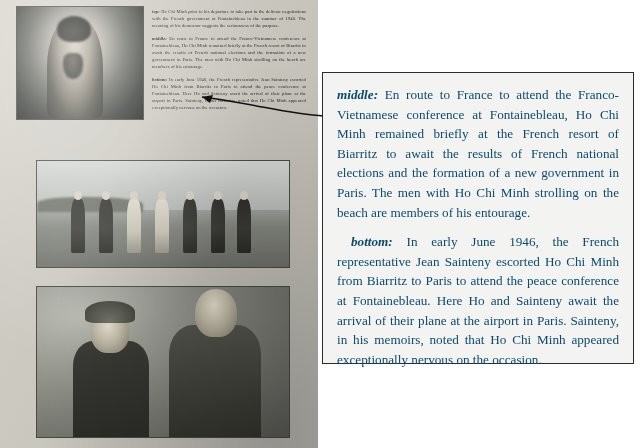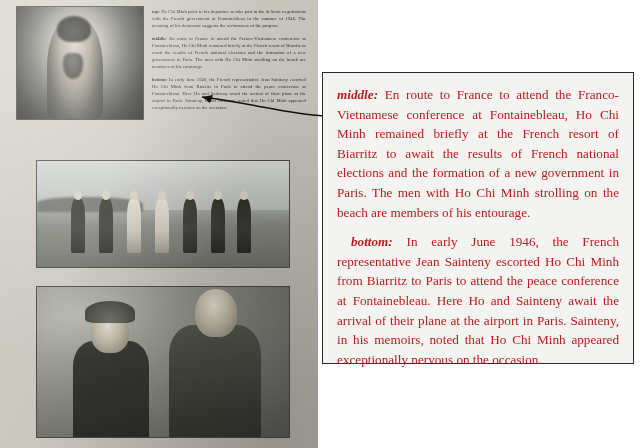--- a/index.html
+++ b/index.html
@@ -195,21 +195,21 @@
     top: 72px;
     width: 312px;
     height: 292px;
     background: #f3f3f1;
     border: 1px solid #2b2b2b;
     box-sizing: border-box;
     padding: 12px 14px 10px 14px;
   }
   .panel p {
     margin: 0 0 10px 0;
-    color: #b91c1c;
+    color: #0c4a6e;
     font-size: 13.2px;
     line-height: 19.6px;
     text-align: justify;
     font-family: "Liberation Serif", serif;
   }
   .panel .lbl {
     font-style: italic;
     font-weight: bold;
   }
   .panel .para-bottom { text-indent: 14px; }

